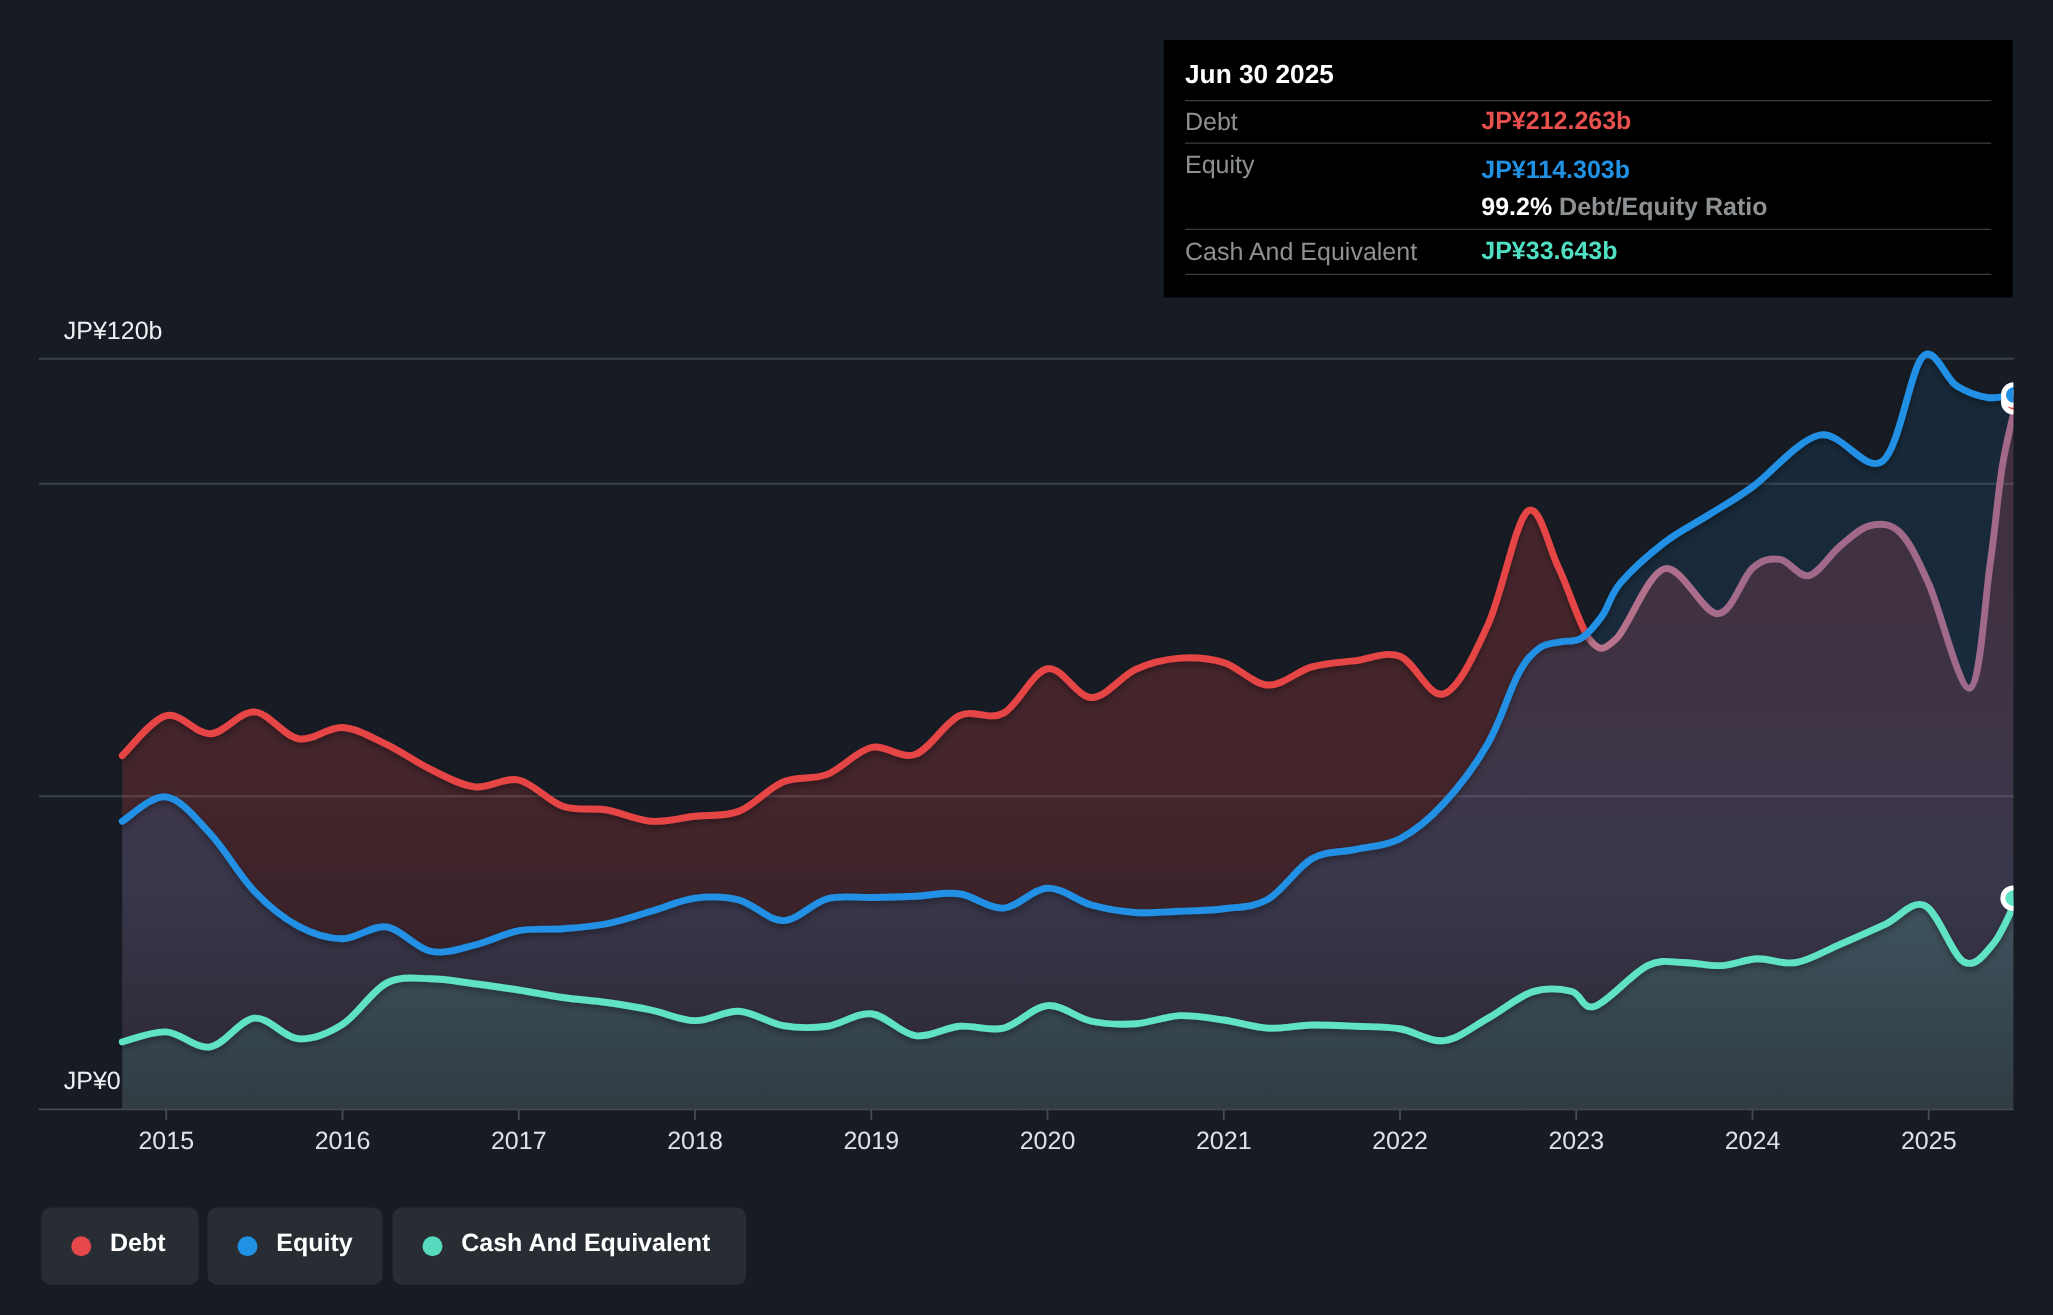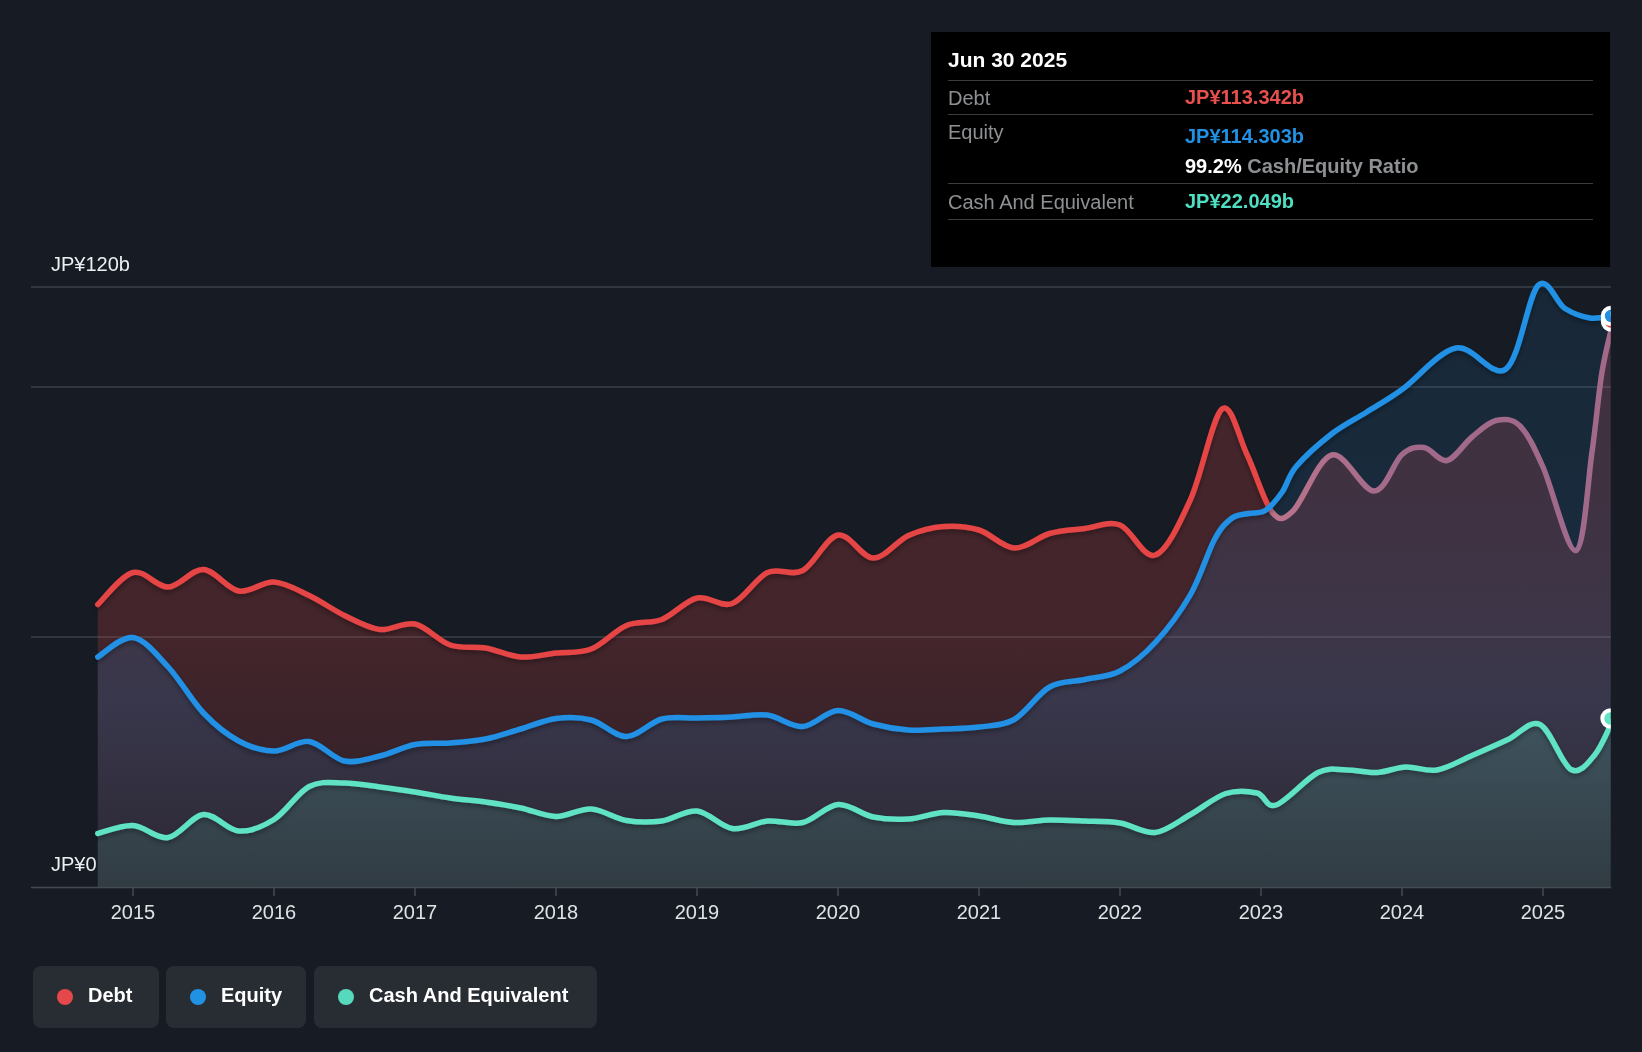--- a/index.html
+++ b/index.html
@@ -1,18 +1,18 @@
 <!DOCTYPE html>
 <html><head><meta charset="utf-8">
 <style>
 html,body { margin:0; padding:0; background:#171c24; width:1642px; height:1052px; overflow:hidden;
   font-family:"Liberation Sans", sans-serif; }
 #wrap { position:relative; width:1642px; height:1052px; }
 #chart { position:absolute; left:0; top:0; }
-.tooltip { position:absolute; left:931px; top:32px; width:679px; height:235px; background:#000;
+.tooltip { position:absolute; left:931px; top:32px; width:679px; height:206px; background:#000;
   box-sizing:border-box; }
 .tt-title { position:absolute; left:17px; top:16px; font-size:21px; font-weight:bold; color:#fff; }
 .tt-sep { position:absolute; left:17px; width:645px; height:0; border-top:1.5px solid #3c3c3c; }
 .tt-label { position:absolute; left:17px; font-size:20px; color:#8e9193; }
 .tt-val { position:absolute; left:254px; font-size:20px; font-weight:bold; }
 .legend { position:absolute; top:966px; height:62px; background:#282c33; border-radius:8px; }
 .dot { position:absolute; top:23px; width:16px; height:16px; border-radius:50%; }
 .ltext { position:absolute; top:18px; font-size:20px; font-weight:bold; color:#fff; white-space:nowrap; }
 </style></head>
 <body>
@@ -96,28 +96,28 @@
 <text x="1120.0" y="919" font-family="Liberation Sans, sans-serif" font-size="20" fill="#dfe3e6" text-anchor="middle">2022</text>
 <text x="1261.0" y="919" font-family="Liberation Sans, sans-serif" font-size="20" fill="#dfe3e6" text-anchor="middle">2023</text>
 <text x="1402.0" y="919" font-family="Liberation Sans, sans-serif" font-size="20" fill="#dfe3e6" text-anchor="middle">2024</text>
 <text x="1543.0" y="919" font-family="Liberation Sans, sans-serif" font-size="20" fill="#dfe3e6" text-anchor="middle">2025</text>
 
 </svg></div>
 <div class="tooltip">
   <div class="tt-title">Jun 30 2025</div>
   <div class="tt-sep" style="top:48px"></div>
   <div class="tt-label" style="top:55px">Debt</div>
-  <div class="tt-val" style="top:54px; color:#e8504e">JP¥113.342b</div>
+  <div class="tt-val" style="top:54px; color:#e8504e">JP¥212.263b</div>
   <div class="tt-sep" style="top:82px"></div>
   <div class="tt-label" style="top:89px">Equity</div>
   <div class="tt-val" style="top:93px; color:#2191e4">JP¥114.303b</div>
-  <div class="tt-val" style="top:123px; color:#fff">99.2% <span style="color:#8e9193">Cash/Equity Ratio</span></div>
+  <div class="tt-val" style="top:123px; color:#fff">99.2% <span style="color:#8e9193">Debt/Equity Ratio</span></div>
   <div class="tt-sep" style="top:151px"></div>
   <div class="tt-label" style="top:159px">Cash And Equivalent</div>
-  <div class="tt-val" style="top:158px; color:#4fe0c4">JP¥22.049b</div>
+  <div class="tt-val" style="top:158px; color:#4fe0c4">JP¥33.643b</div>
   <div class="tt-sep" style="top:187px"></div>
 </div>
 <div class="legend" style="left:33px; width:126px">
   <div class="dot" style="left:24px; background:#e4484a"></div>
   <div class="ltext" style="left:55px">Debt</div>
 </div>
 <div class="legend" style="left:166px; width:140px">
   <div class="dot" style="left:24px; background:#2191e4"></div>
   <div class="ltext" style="left:55px">Equity</div>
 </div>

